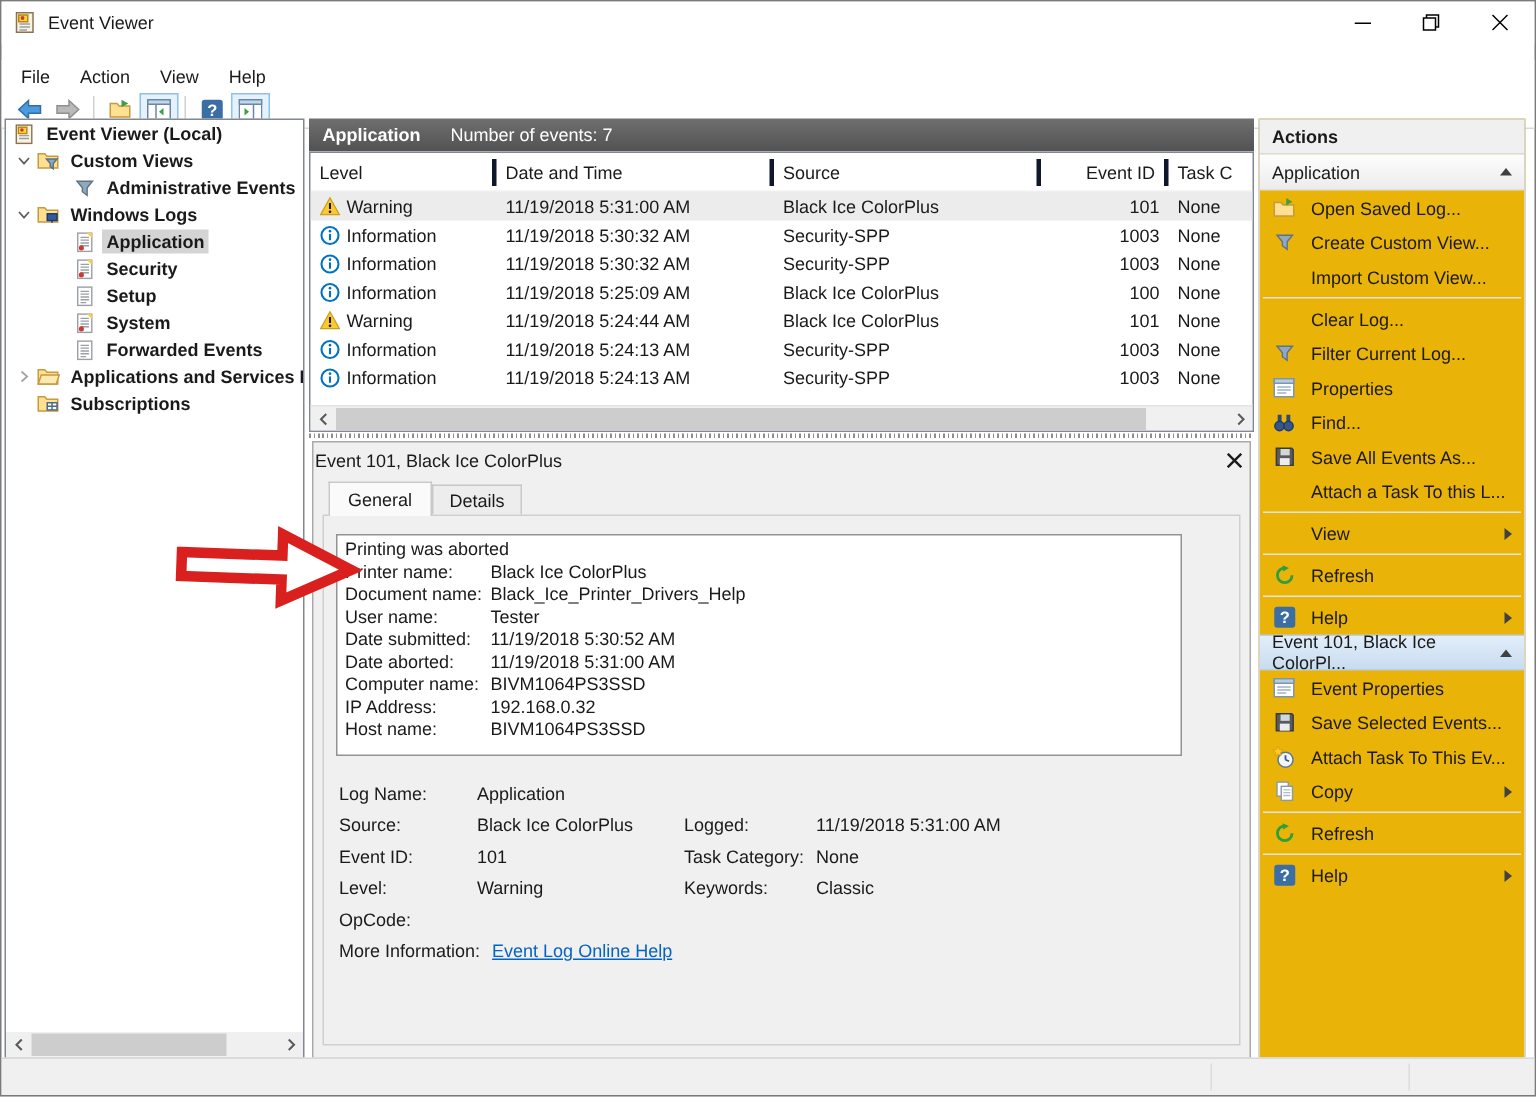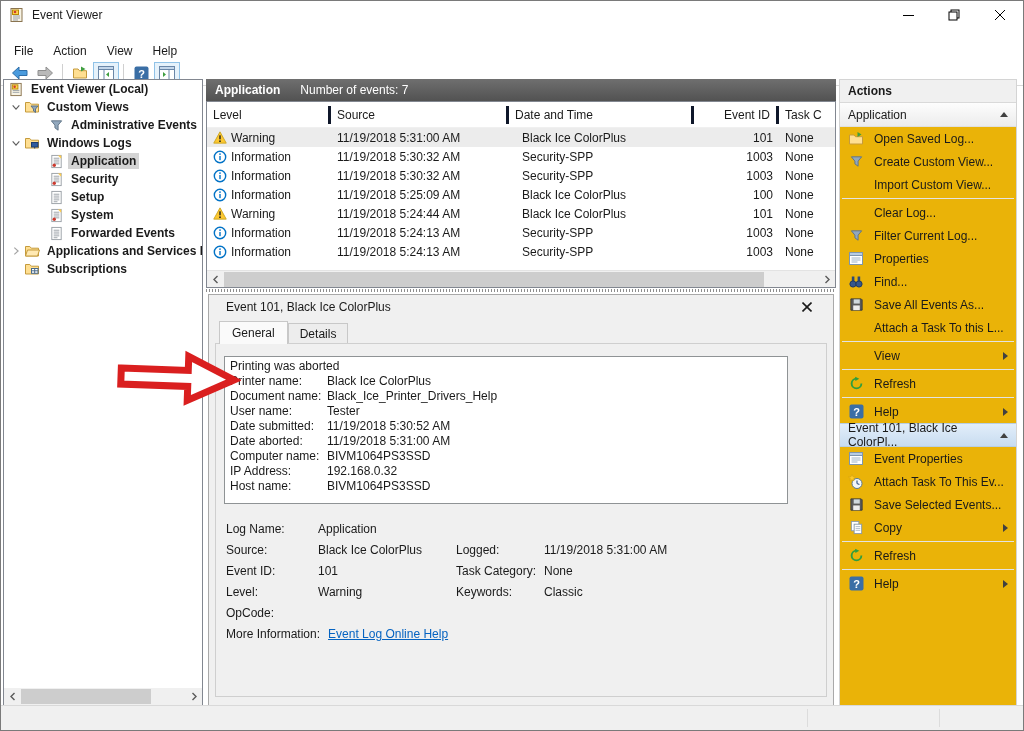--- a/index.html
+++ b/index.html
@@ -64,21 +64,21 @@
   .lvl-icon { margin-right:4px; flex:0 0 14px; display:flex; }
   .table-hscroll { position:absolute; left:0; bottom:0; width:100%; height:17px; background:#f0f0f0; display:flex; align-items:center; border-top:1px solid #e3e3e3; }
   .table-hscroll .sb-thumb { width:540px; }
 
   
   .h-splitter { height:6px; background:#fff; padding:1px 0;}
   .h-splitter .hatch { height:3px; background:repeating-linear-gradient(90deg,#8d8d8d 0 1px,#ffffff 1px 3px); }
 
   
   .preview { height:412px; margin:0 2px; background:#f0f0f0; border:1px solid #a9a9a9; position:relative; }
-  .preview-title { height:24px; display:flex; align-items:center; padding:0 17px; }
+  .preview-title { height:24px; display:flex; align-items:center; padding:0 1px; }
   .preview-close { margin-left:auto; width:18px; height:18px; display:flex; align-items:center; justify-content:center; }
   .tabs { display:flex; align-items:flex-end; padding-left:10px; height:24px; }
   .tab { padding:3px 11px; border:1px solid #c8c8c8; border-bottom:none; background:#ededed; position:relative; }
   .tab.active { background:#fafafa; padding:4px 12px; z-index:3; margin-bottom:-1px; }
   .tab.inactive { height:20px; margin-bottom:0; }
   .tabpage { position:absolute; left:6px; right:6px; top:48px; bottom:8px; border:1px solid #cfcfcf; background:#f0f0f0; z-index:1; }
   .descbox { margin:12px 38px 0 8px; height:148px; background:#fff; border:1px solid #8f9395; padding:2px 5px; line-height:15px; overflow:hidden; }
   .dline { white-space:nowrap; }
   .dlabel { display:inline-block; width:97px; }
   .pgrid { margin:14px 0 0 10px; }
@@ -376,22 +376,22 @@
   <div class="center-panel">
 
     <div class="list-header-bar">
       <span class="log-name">Application</span>
       <span class="count">Number of events: 7</span>
     </div>
 
     <div class="table-area">
       <div class="thead">
         <span class="th c-level">Level</span>
+        <span class="th c-date">Date and Time</span>
         <span class="th c-source">Source</span>
-        <span class="th c-date">Date and Time</span>
         <span class="th c-eid">Event ID</span>
         <span class="th c-task">Task C</span>
       </div>
 
       <div class="erow selected">
         <span class="td c-level">
             <span class="lvl-icon">
               <svg width="14" height="13" viewBox="0 0 16 15">
                 <path d="M8 1 L15.2 14 H0.8 Z" fill="#fdc831" stroke="#c9a21d"></path>
                 <rect x="7.2" y="5" width="1.6" height="4.6" fill="#1a1a1a"></rect>
@@ -705,38 +705,38 @@
             <rect x="1.5" y="1.5" width="13" height="3" fill="#b7cce4" stroke="#7d96ad"></rect>
             <line x1="3.5" y1="7" x2="12.5" y2="7" stroke="#9db4c9"></line>
             <line x1="3.5" y1="9" x2="12.5" y2="9" stroke="#9db4c9"></line>
             <line x1="3.5" y1="11" x2="9.5" y2="11" stroke="#9db4c9"></line>
           </svg>
         </span>
       <span class="alabel">Event Properties</span>
     </div>
     <div class="aitem">
       <span class="aicon">
+          <svg width="15" height="15" viewBox="0 0 16 16">
+            <path d="M2 2 H13 L14 3 V14 H2 Z" fill="#5a5a5a" stroke="#3a3a3a"></path>
+            <rect x="5" y="2.5" width="6.5" height="4.5" fill="#cfd8dc"></rect>
+            <rect x="4.5" y="9" width="7" height="5" fill="#ececec"></rect>
+          </svg>
+        </span>
+      <span class="alabel">Save Selected Events...</span>
+    </div>
+    <div class="aitem">
+      <span class="aicon">
           <svg width="16" height="16" viewBox="0 0 16 16">
             <circle cx="9" cy="9.5" r="5" fill="#f3f7fa" stroke="#5c7a94"></circle>
             <line x1="9" y1="9.5" x2="9" y2="6.5" stroke="#35568a" stroke-width="1.2"></line>
             <line x1="9" y1="9.5" x2="11.4" y2="10.5" stroke="#35568a" stroke-width="1.2"></line>
             <path d="M4 0.5 L5 2.8 L7.4 3 L5.6 4.6 L6.1 7 L4 5.7 L1.9 7 L2.4 4.6 L0.6 3 L3 2.8 Z" fill="#ffc928" stroke="#d09f14" stroke-width="0.5"></path>
           </svg>
         </span>
       <span class="alabel">Attach Task To This Ev...</span>
-    </div>
-    <div class="aitem">
-      <span class="aicon">
-          <svg width="15" height="15" viewBox="0 0 16 16">
-            <path d="M2 2 H13 L14 3 V14 H2 Z" fill="#5a5a5a" stroke="#3a3a3a"></path>
-            <rect x="5" y="2.5" width="6.5" height="4.5" fill="#cfd8dc"></rect>
-            <rect x="4.5" y="9" width="7" height="5" fill="#ececec"></rect>
-          </svg>
-        </span>
-      <span class="alabel">Save Selected Events...</span>
     </div>
     <div class="aitem">
       <span class="aicon">
           <svg width="15" height="15" viewBox="0 0 16 16">
             <rect x="2.5" y="1.5" width="8" height="10" fill="#fff" stroke="#8a9aa8"></rect>
             <rect x="5.5" y="4.5" width="8" height="10" fill="#fff" stroke="#8a9aa8"></rect>
             <line x1="7" y1="7" x2="12" y2="7" stroke="#b0bdc9"></line>
             <line x1="7" y1="9" x2="12" y2="9" stroke="#b0bdc9"></line>
             <line x1="7" y1="11" x2="12" y2="11" stroke="#b0bdc9"></line>
           </svg>

